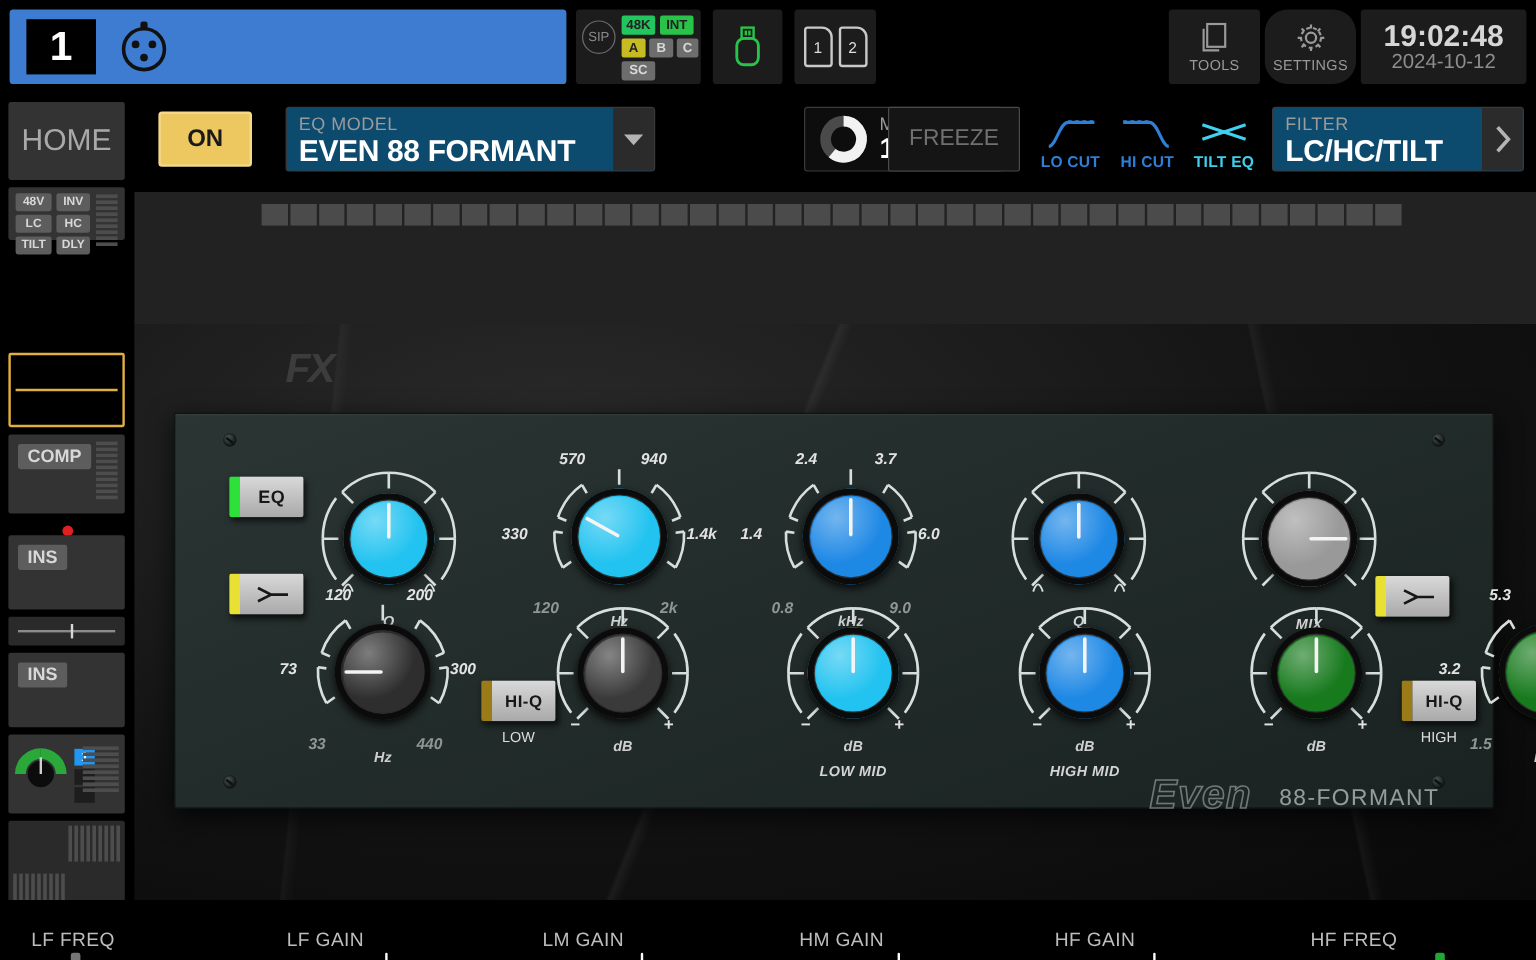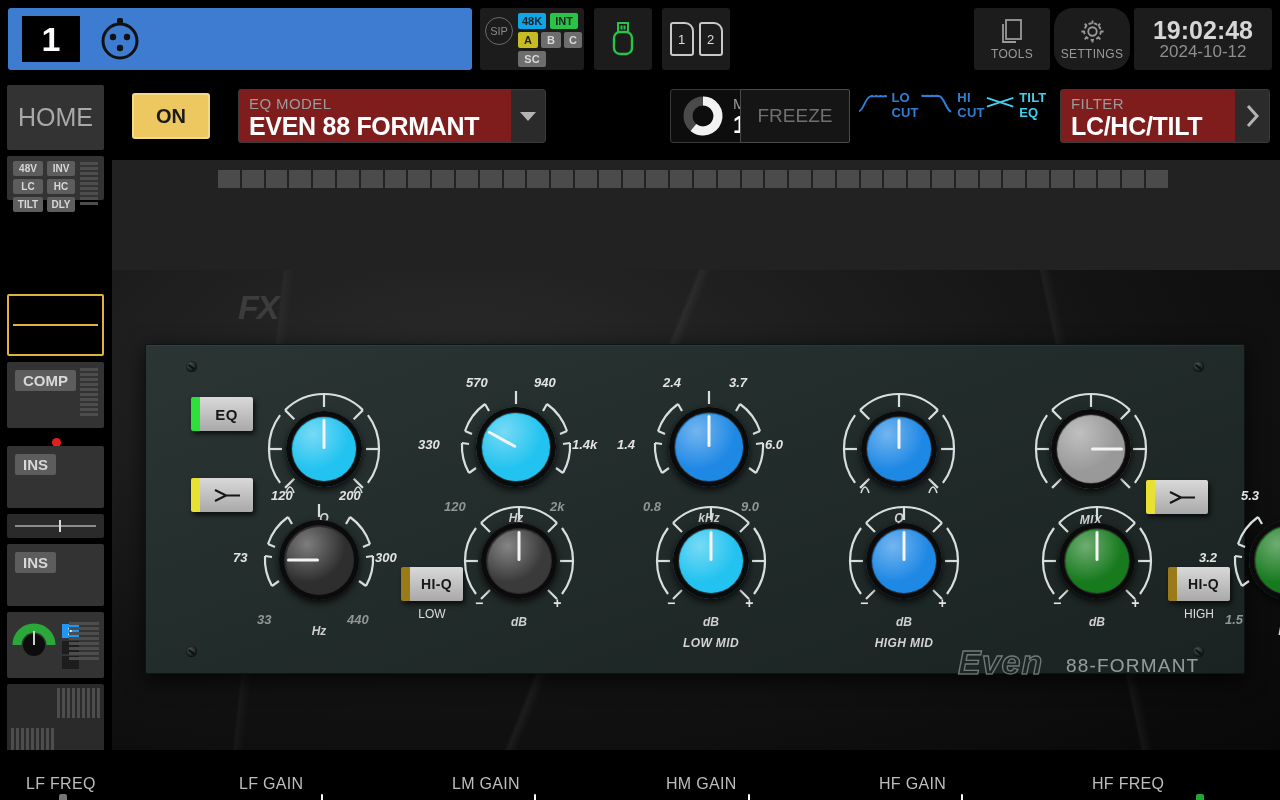--- a/index.html
+++ b/index.html
@@ -32,21 +32,21 @@
   }
   .sip {
     position: absolute; left: 5px; top: 9px; width: 28px; height: 28px;
     border: 1.5px solid #6a6a6a; border-radius: 50%;
     color: #8a8a8a; font-size: 11px; display: flex; align-items: center; justify-content: center;
   }
   .pill {
     position: absolute; height: 16px; border-radius: 2px; font-size: 11px; font-weight: bold;
     display: flex; align-items: center; justify-content: center; color: #222;
   }
-  .p48 { left: 38px; top: 5px; width: 28px; background: #0ea5e9; }
+  .p48 { left: 38px; top: 5px; width: 28px; background: #22c55e; }
   .pint { left: 70px; top: 5px; width: 28px; background: #28c348; }
   .pa { left: 38px; top: 24px; width: 20px; background: #c6bb22; }
   .pb { left: 61px; top: 24px; width: 20px; background: #6d6d6d; color: #d8d8d8; }
   .pc { left: 84px; top: 24px; width: 18px; background: #6d6d6d; color: #d8d8d8; }
   .psc { left: 38px; top: 43px; width: 28px; background: #6d6d6d; color: #d8d8d8; }
 
   .usb-box {
     position: absolute; left: 594px; top: 8px; width: 58px; height: 62px;
     background: #1c1c1c; border-radius: 3px; display: flex; align-items: center; justify-content: center;
   }
@@ -77,21 +77,21 @@
 
   
   .fbar { position: absolute; left: 112px; top: 82px; width: 1168px; height: 78px; background: #000; }
   .on-btn {
     position: absolute; left: 20px; top: 11px; width: 78px; height: 46px;
     background: #edc860; border: 2px solid #f4d98a; border-radius: 3px;
     color: #1a1a1a; font-size: 20px; font-weight: bold;
     display: flex; align-items: center; justify-content: center;
   }
   .sel-box {
-    position: absolute; height: 54px; background: #7f1d1d; border: 1px solid #3a3a3a; border-radius: 3px;
+    position: absolute; height: 54px; background: #0c4a6e; border: 1px solid #3a3a3a; border-radius: 3px;
   }
   .sel-box .cap { position: absolute; left: 10px; top: 5px; color: #9b9b9b; font-size: 15px; letter-spacing: .4px; }
   .sel-box .val { position: absolute; left: 10px; top: 22px; color: #fff; font-size: 25px; font-weight: bold; letter-spacing: -.3px; }
   .sel-arrow {
     position: absolute; right: 0; top: 0; bottom: 0; width: 34px; background: #2b2b2b;
     display: flex; align-items: center; justify-content: center;
   }
   #eqmodel-select { left: 126px; top: 7px; width: 308px; }
   #filter-select { left: 948px; top: 7px; width: 210px; }
 
@@ -104,21 +104,21 @@
   .mix-txt .cap { color: #9b9b9b; font-size: 15px; }
   .mix-txt .val { color: #fff; font-size: 24px; font-weight: bold; line-height: 1.05; }
 
   .freeze-btn {
     position: absolute; left: 628px; top: 7px; width: 110px; height: 54px;
     background: #151515; border: 1px solid #4a4a4a; border-radius: 2px;
     color: #707070; font-size: 19px; display: flex; align-items: center; justify-content: center;
   }
   .filt-ic {
     position: absolute; top: 8px; width: 72px; height: 52px;
-    display: flex; justify-content: flex-end; gap: 3px;
+    display: flex; flex-direction: column; align-items: center; justify-content: flex-end; gap: 3px;
   }
   .filt-ic .lbl { font-size: 13px; font-weight: bold; letter-spacing: .2px; }
   #lo-cut { left: 744px; } #hi-cut { left: 808px; } #tilt-eq { left: 872px; }
 
   
   .sidebar { position: absolute; left: 0; top: 78px; width: 112px; height: 672px; background: #000; }
   .sb-cell { position: absolute; left: 7px; width: 97px; background: #333; border-radius: 2px; }
   .sb-home {
     top: 7px; height: 65px; color: #a9a9a9; font-size: 25px;
     display: flex; align-items: center; justify-content: center;

